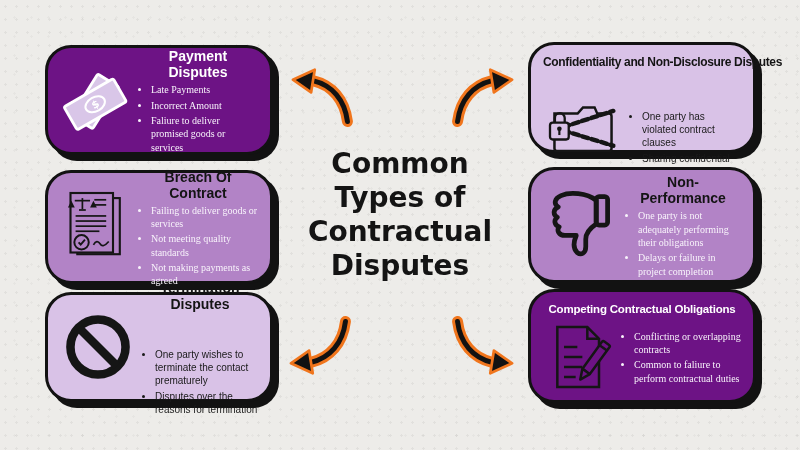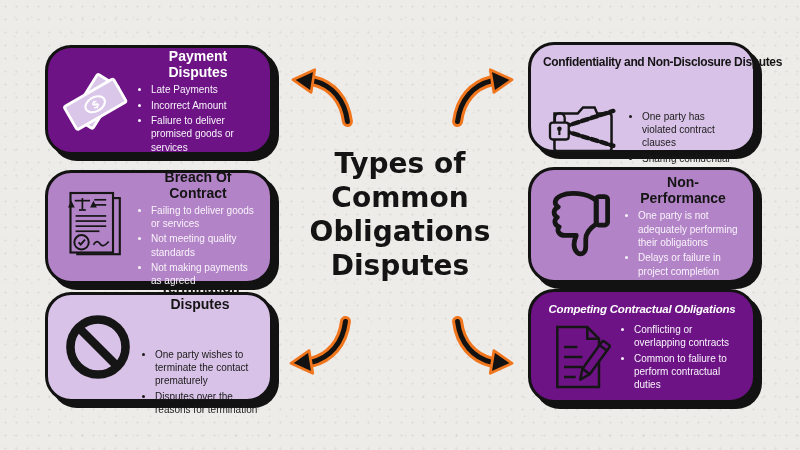--- a/index.html
+++ b/index.html
@@ -35,27 +35,27 @@
   .box-row { display:flex; align-items:center; gap:6px; height:100%; }
   .box--toptitle .box-row { height:auto; }
   .icon-col { flex:0 0 72px; display:flex; align-items:center; justify-content:center; }
   .content-col { flex:1; min-width:0; }
 
   .box-title {
     margin:4px 0 3px; font-weight:bold; font-size:14px; text-align:center;
     line-height:1.15; letter-spacing:0;
   }
   .box-title--sm  { font-size:12px;  letter-spacing:-0.35px; white-space:nowrap; margin:2px 0 4px; }
-  .box-title--md  { font-size:11.5px; letter-spacing:-0.2px;  white-space:nowrap; margin:2px 0 4px;font-style:italic; }
+  .box-title--md  { font-size:11.5px; letter-spacing:-0.2px;  white-space:nowrap; margin:2px 0 4px; }
   .t-white { color:#FFFFFF; }
   .t-black { color:#141414; }
 
   .bullets { margin:2px 0 0; padding-left:13px; font-size:10px; line-height:1.33; }
   .bullets li { margin:0 0 2px; }
-  .bullets--white { color:#F8F3FB; }
+  .bullets--white { color:#F8F3FB;font-family:Liberation Serif, serif; }
   .bullets--black { color:#1A1A1A;margin-top:36px; }
 
   
   .main-title {
     position:absolute; left:288px; top:147px; width:224px;
     text-align:center; font-family:"DejaVu Sans", sans-serif;
     font-weight:bold; font-size:28px; line-height:34px; color:#141414;
   }
   .main-title span { display:block; }
 
@@ -65,23 +65,23 @@
   .arrow-tr { left:450px; top:67px; transform:scaleX(-1); }
   .arrow-bl { left:287px; top:316px; transform:scaleY(-1); }
   .arrow-br { left:450px; top:316px; transform:scale(-1,-1); }
 </style>
 </head>
 <body>
 
 <div class="canvas">
 
   <div class="main-title">
+    <span>Common</span>
     <span>Types of</span>
-    <span>Common</span>
-    <span>Obligations</span>
+    <span>Contractual</span>
     <span>Disputes</span>
   </div>
 
   <svg class="arrow arrow-tl" viewBox="0 0 72 66">
     <path d="M64,60 C61,36 47,20 26,15" fill="none" stroke="#F0751C" stroke-width="12" stroke-linecap="round"></path>
     <path d="M64,60 C61,36 47,20 26,15" fill="none" stroke="#121212" stroke-width="5.5" stroke-linecap="round"></path>
     <polygon points="4,14 28,3 24,28" fill="#121212" stroke="#F0751C" stroke-width="3" stroke-linejoin="round"></polygon>
   </svg>
   <svg class="arrow arrow-tr" viewBox="0 0 72 66">
     <path d="M64,60 C61,36 47,20 26,15" fill="none" stroke="#F0751C" stroke-width="12" stroke-linecap="round"></path>

